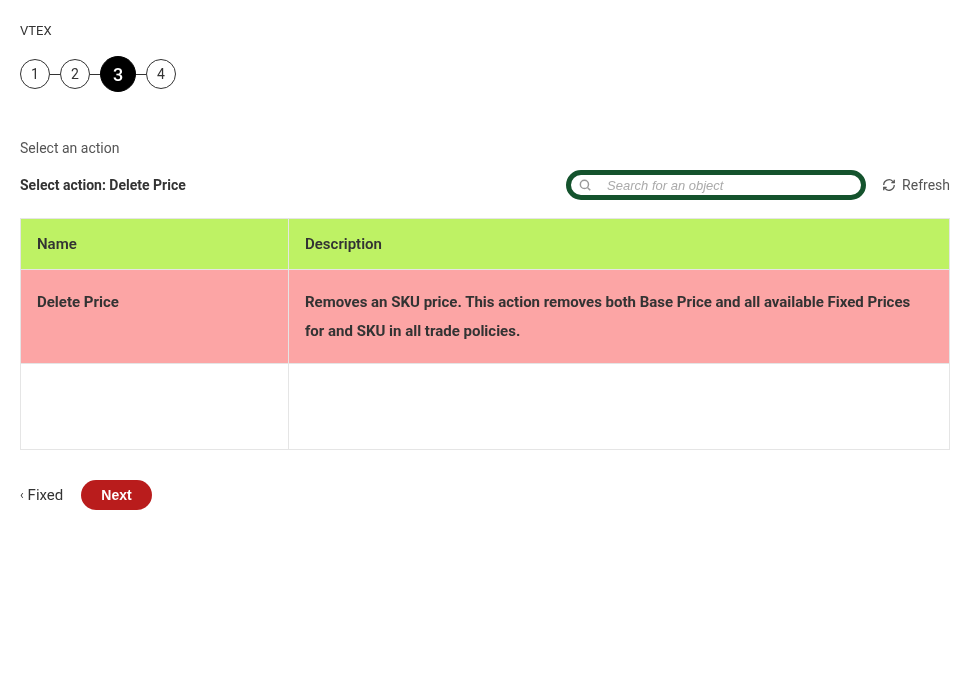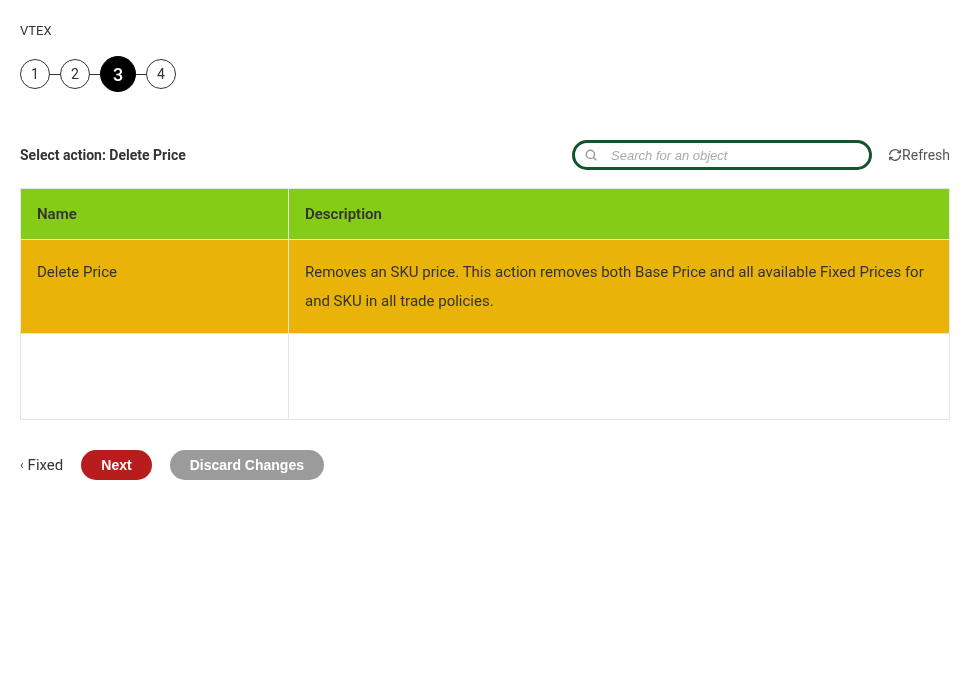--- a/index.html
+++ b/index.html
@@ -10,29 +10,29 @@
   .stepper { display: flex; align-items: center; margin-bottom: 48px; }
   .step { width: 30px; height: 30px; border-radius: 50%; border: 1px solid #333; display: flex; align-items: center; justify-content: center; font-size: 14px; background: #fff; color: #333; }
   .step.active { background: #000; color: #fff; border-color: #000; width: 36px; height: 36px; font-size: 18px; font-weight: 500; }
   .step-connector { width: 10px; height: 1px; background: #333; }
   .instruction { font-size: 14px; color: #555; margin-bottom: 14px; }
   .sub-label { font-size: 14px; font-weight: 700; color: #333; margin-bottom: 14px; }
   .action-row { display: flex; align-items: center; justify-content: space-between; margin-bottom: 18px; }
   .action-label { font-size: 14px; font-weight: 700; color: #333; }
   .right-controls { display: flex; align-items: center; gap: 16px; }
   .search-wrap { position: relative; }
-  .search-input { width: 300px; height: 30px; border: 3px solid #14532d; border-radius: 15px; padding: 0 14px 0 36px; font-size: 13px; font-style: italic; color: #ef4444; outline: none; }
+  .search-input { width: 300px; height: 30px; border: 5px solid #14532d; border-radius: 15px; padding: 0 14px 0 36px; font-size: 13px; font-style: italic; color: #ef4444; outline: none; }
   .search-input::placeholder { color: #aaa; font-style: italic; }
   .search-icon { position: absolute; left: 12px; top: 50%; transform: translateY(-50%); color: #999; width: 14px; height: 14px; }
-  .refresh { display: flex; align-items: center; font-size: 14px; color: #555; cursor: pointer; }
+  .refresh { display: flex; align-items: center; gap: 6px; font-size: 14px; color: #555; cursor: pointer; }
   .refresh-icon { width: 14px; height: 14px; }
   table.actions { width: 100%; border-collapse: collapse; border: 1px solid #e5e5e5; }
-  table.actions th { background: #84cc16; text-align: left; font-weight: 600; font-size: 15px; color: #333; padding: 16px; border: 1px solid #e5e5e5; }
+  table.actions th { background: #bef264; text-align: left; font-weight: 600; font-size: 15px; color: #333; padding: 16px; border: 1px solid #e5e5e5; }
   table.actions td { padding: 18px 16px; font-size: 15px; color: #333; border: 1px solid #e5e5e5; vertical-align: top; line-height: 1.9; }
-  table.actions tr.selected td { background: #eab308; font-weight: 400; }
+  table.actions tr.selected td { background: #fca5a5; font-weight: 700; }
   table.actions .name-col { width: 268px; }
   table.actions tr.spacer td { height: 86px; }
   .footer { display: flex; align-items: center; gap: 18px; margin-top: 30px; padding-bottom: 20px; }
   .back-link { display: flex; align-items: center; gap: 4px; font-size: 15px; color: #333; cursor: pointer; }
   .chevron-left { font-size: 12px; }
   .btn { border: none; border-radius: 16px; padding: 7px 20px; font-size: 14px; font-weight: 600; cursor: pointer; }
   .btn-primary { background: #b91c1c; color: #fff; }
   .btn-secondary { background: #9b9b9b; color: #fff; }
 </style>
 </head>
@@ -44,20 +44,21 @@
   <div class="stepper">
     <div class="step">1</div>
     <div class="step-connector"></div>
     <div class="step">2</div>
     <div class="step-connector"></div>
     <div class="step active">3</div>
     <div class="step-connector"></div>
     <div class="step">4</div>
   </div>
 
+  <div class="instruction">Select an action</div>
 
   <div class="action-row">
     <div class="action-label">Select action: Delete Price</div>
     <div class="right-controls">
       <div class="search-wrap">
         <svg class="search-icon" viewBox="0 0 24 24" fill="none" stroke="currentColor" stroke-width="2.5">
             <circle cx="11" cy="11" r="7"></circle>
             <line x1="21" y1="21" x2="16.65" y2="16.65"></line>
           </svg>
         <input class="search-input" type="text" placeholder="Search for an object" style="">
@@ -92,15 +93,14 @@
       </tr>
     </tbody>
   </table>
 
   <div class="footer">
     <div class="back-link">
       <span class="chevron-left">‹</span>
       <span>Fixed</span>
     </div>
     <button class="btn btn-primary">Next</button>
-    <button class="btn btn-secondary">Discard Changes</button>
   </div>
 </div>
 
 </body></html>

